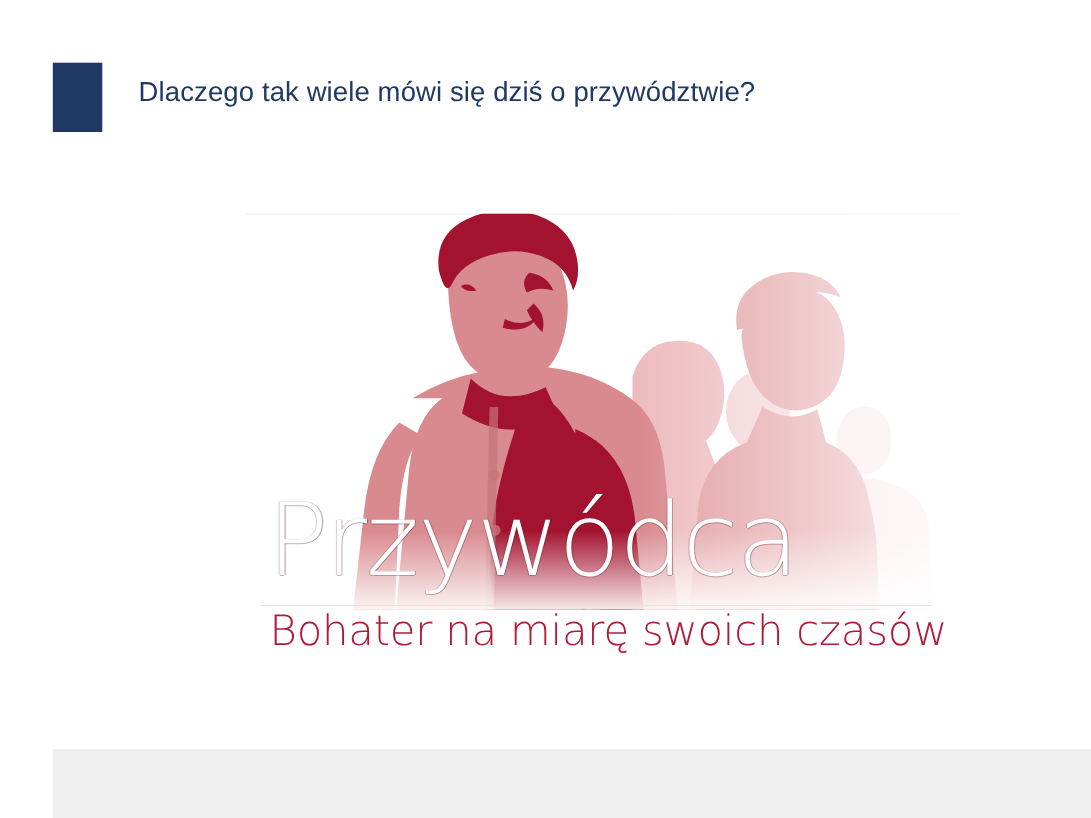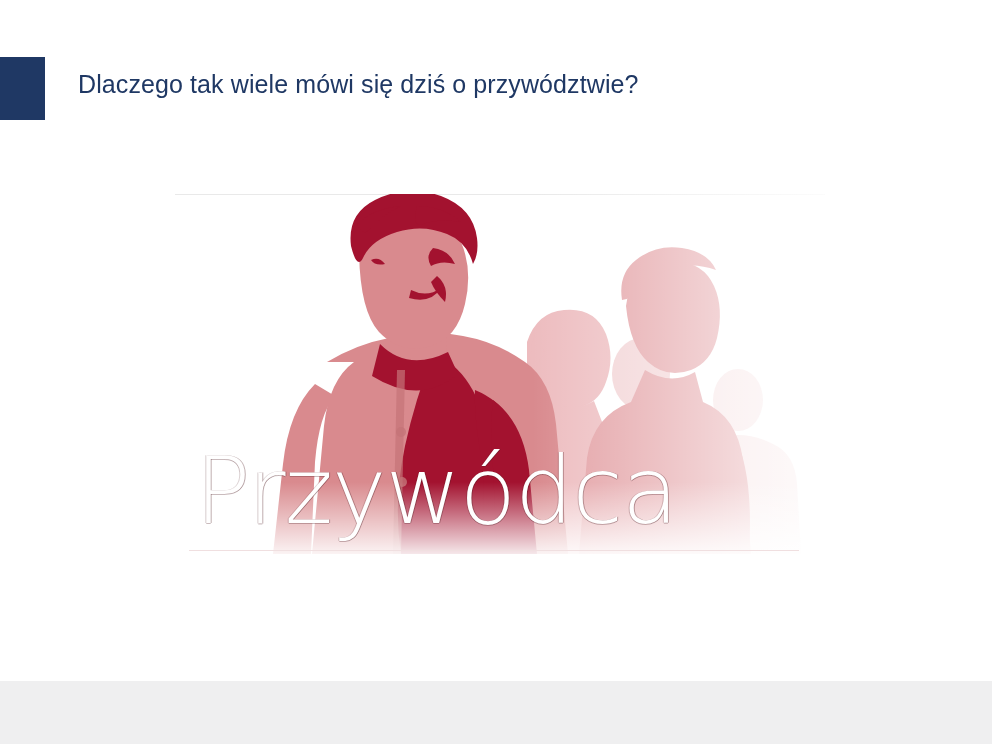--- a/index.html
+++ b/index.html
@@ -13,20 +13,21 @@
     height: 744px;
     overflow: hidden;
     font-family: "Liberation Sans", sans-serif;
     position: relative;
   }
 
   .slide {
     position: absolute;
     inset: 0;
     background: #ffffff;
+    margin-left: 48px;
   }
 
   
   .title-accent {
     position: absolute;
     left: 0;
     top: 57px;
     width: 45px;
     height: 63px;
     background: #1F3864;
@@ -215,19 +216,20 @@
 
         <rect x="0" y="0" width="650" height="360" fill="url(#fadeRight)"></rect>
         <rect x="0" y="0" width="650" height="360" fill="url(#fadeBottom)"></rect>
       </svg>
     </div>
 
     <div class="wordmark">Przywódca</div>
 
     <div class="picture-baseline"></div>
 
+    <div class="tagline">Bohater na miarę swoich czasów</div>
   </div>
 
   <div class="footer">
     
   </div>
 
 </div>
 
 </body></html>

